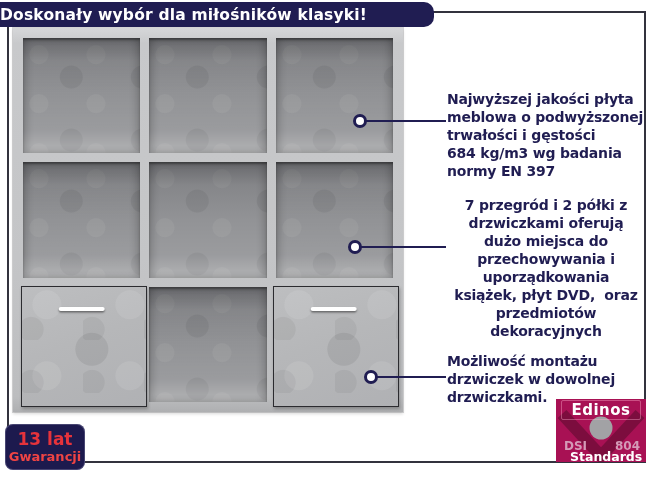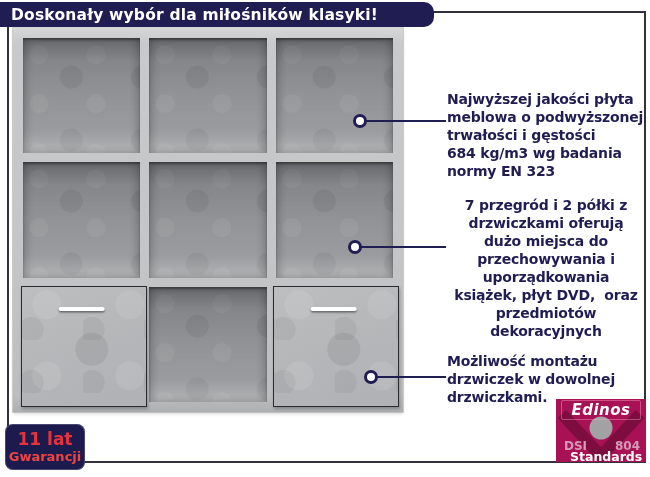--- a/index.html
+++ b/index.html
@@ -12,21 +12,21 @@
   .ln { position:absolute; background:#32323e; }
   .ln-top    { left:420px; top:11px;  width:226px; height:2px; }
   .ln-right  { left:644px; top:11px;  width:2px;   height:452px; }
   .ln-bottom { left:7px;   top:461px; width:639px; height:2px; }
   .ln-left   { left:7px;   top:26px;  width:2px;   height:435px; }
 
   
   .banner {
     position:absolute; left:0; top:2px; width:434px; height:25px;
     background:#201d52; border-radius:0 10px 10px 0;
-    display:flex; align-items:center; padding-left:11px; z-index:6;
+    display:flex; align-items:center; z-index:6;
   }
   .banner span { color:#ffffff; font-weight:bold; font-size:15.5px; letter-spacing:.2px; white-space:pre; }
 
   
   .shelf {
     position:absolute; left:13px; top:28px; width:390px; height:384px;
     padding:10px;
     background:linear-gradient(180deg,#d6d7d9 0%,#c8c9cb 4%,#c4c5c7 60%,#bcbdbf 96%,#aeafb1 100%);
     box-shadow:0 0 0 1px rgba(90,90,95,.25), 0 2px 3px rgba(0,0,0,.15);
   }
@@ -107,21 +107,21 @@
   .warranty .w2 { color:#ef4444; font-weight:bold; font-size:13px; line-height:15px; }
 
   
   .edinos {
     position:absolute; left:556px; top:399px; width:90px; height:63px;
     background:#a81154; z-index:7;
   }
   .edinos .brand-top {
     position:absolute; left:5px; right:5px; top:1px; text-align:center;
     color:#ffffff; font-weight:bold; font-size:15px; letter-spacing:.5px;
-    border:1px solid rgba(255,175,205,.4); border-radius:2px;font-style:italic;
+    border:1px solid rgba(255,175,205,.4); border-radius:2px;
   }
   .edinos svg { position:absolute; left:0; top:0; }
   .edinos text { font-family:"DejaVu Sans","Liberation Sans",sans-serif; font-weight:bold; }
 </style>
 </head>
 <body>
 
 <div class="stage">
 
   <div class="ln ln-top"></div>
@@ -157,36 +157,36 @@
   <div class="callout-line line2"></div>
   <div class="callout-line line3"></div>
   <div class="dot dot1"></div>
   <div class="dot dot2"></div>
   <div class="dot dot3"></div>
 
   <div class="bullet bullet1">Najwyższej jakości płyta
 meblowa o podwyższonej
 trwałości i gęstości
 684 kg/m3 wg badania
-normy EN 323</div>
+normy EN 397</div>
   <div class="bullet bullet2">7 przegród i 2 półki z
 drzwiczkami oferują
 dużo miejsca do
 przechowywania i
 uporządkowania
 książek, płyt DVD,  oraz
 przedmiotów
 dekoracyjnych</div>
   <div class="bullet bullet3">Możliwość montażu
 drzwiczek w dowolnej
 drzwiczkami.</div>
 
 
   <div class="warranty">
-    <div class="w1">11 lat</div>
+    <div class="w1">13 lat</div>
     <div class="w2">Gwarancji</div>
   </div>
 
   <div class="edinos">
     <svg width="90" height="63" viewBox="0 0 90 63">
       <circle cx="45" cy="29" r="11.5" fill="#a2a2a5"></circle>
       <path d="M6 15 L45 57 L84 15" stroke="#7c0d3e" stroke-width="12" fill="none"></path>
       <text x="8" y="51" font-size="12" fill="#d49ab7">DSI</text>
       <text x="59" y="51" font-size="12" fill="#d49ab7">804</text>
       <text x="14" y="61.5" font-size="12.5" fill="#ffffff">Standards</text>

